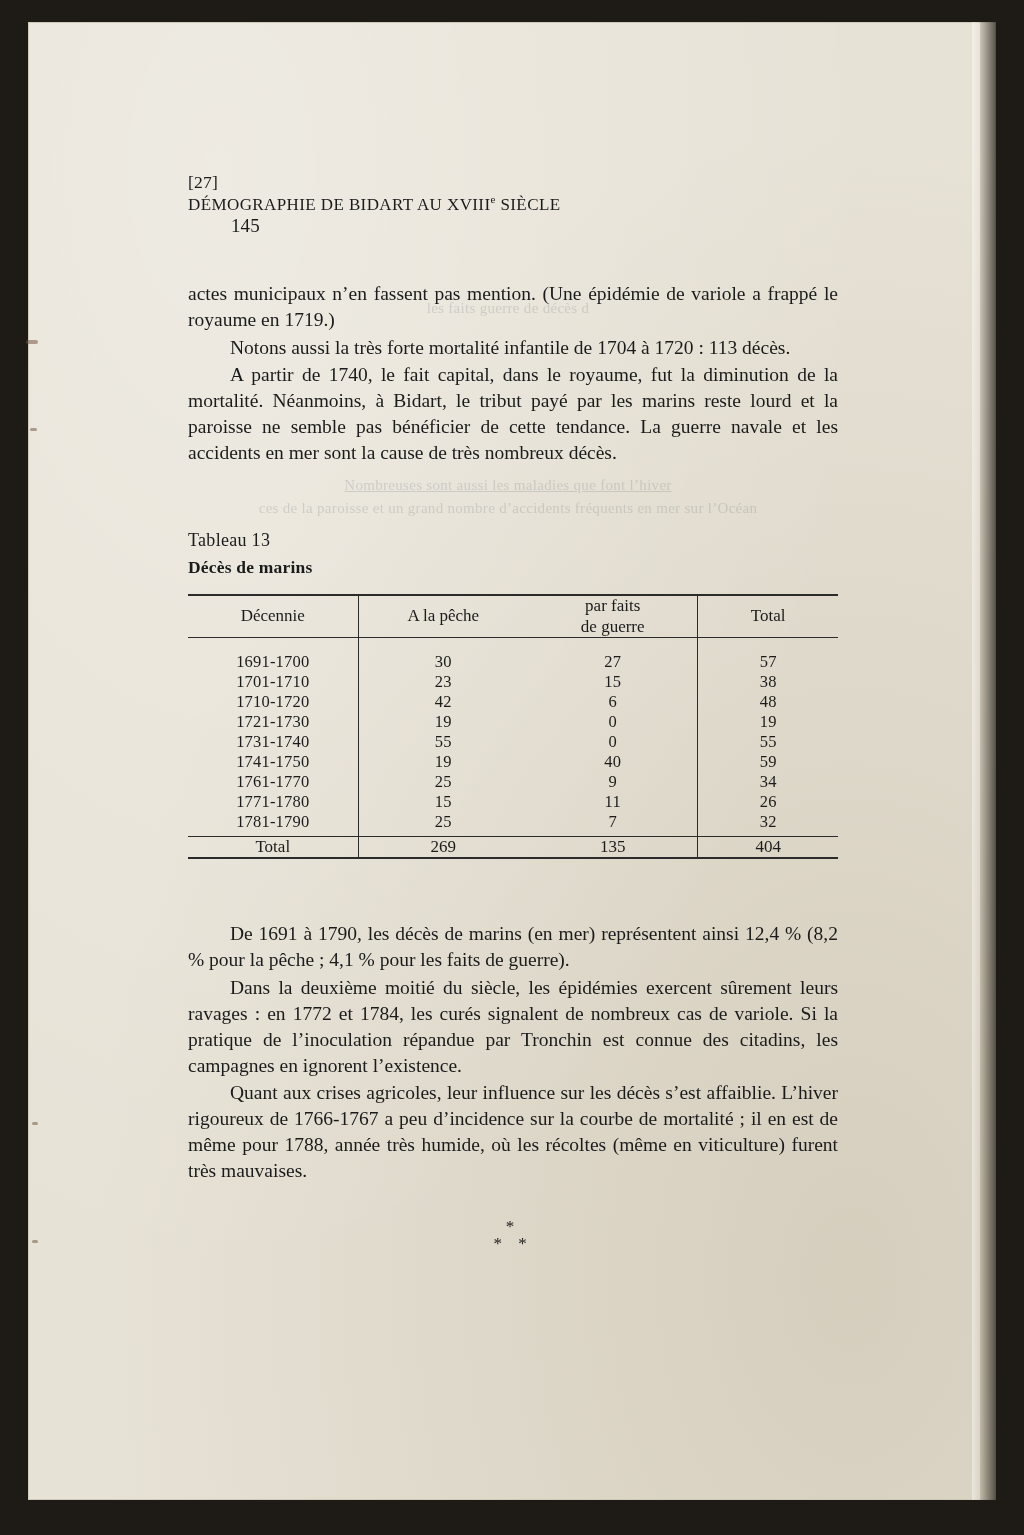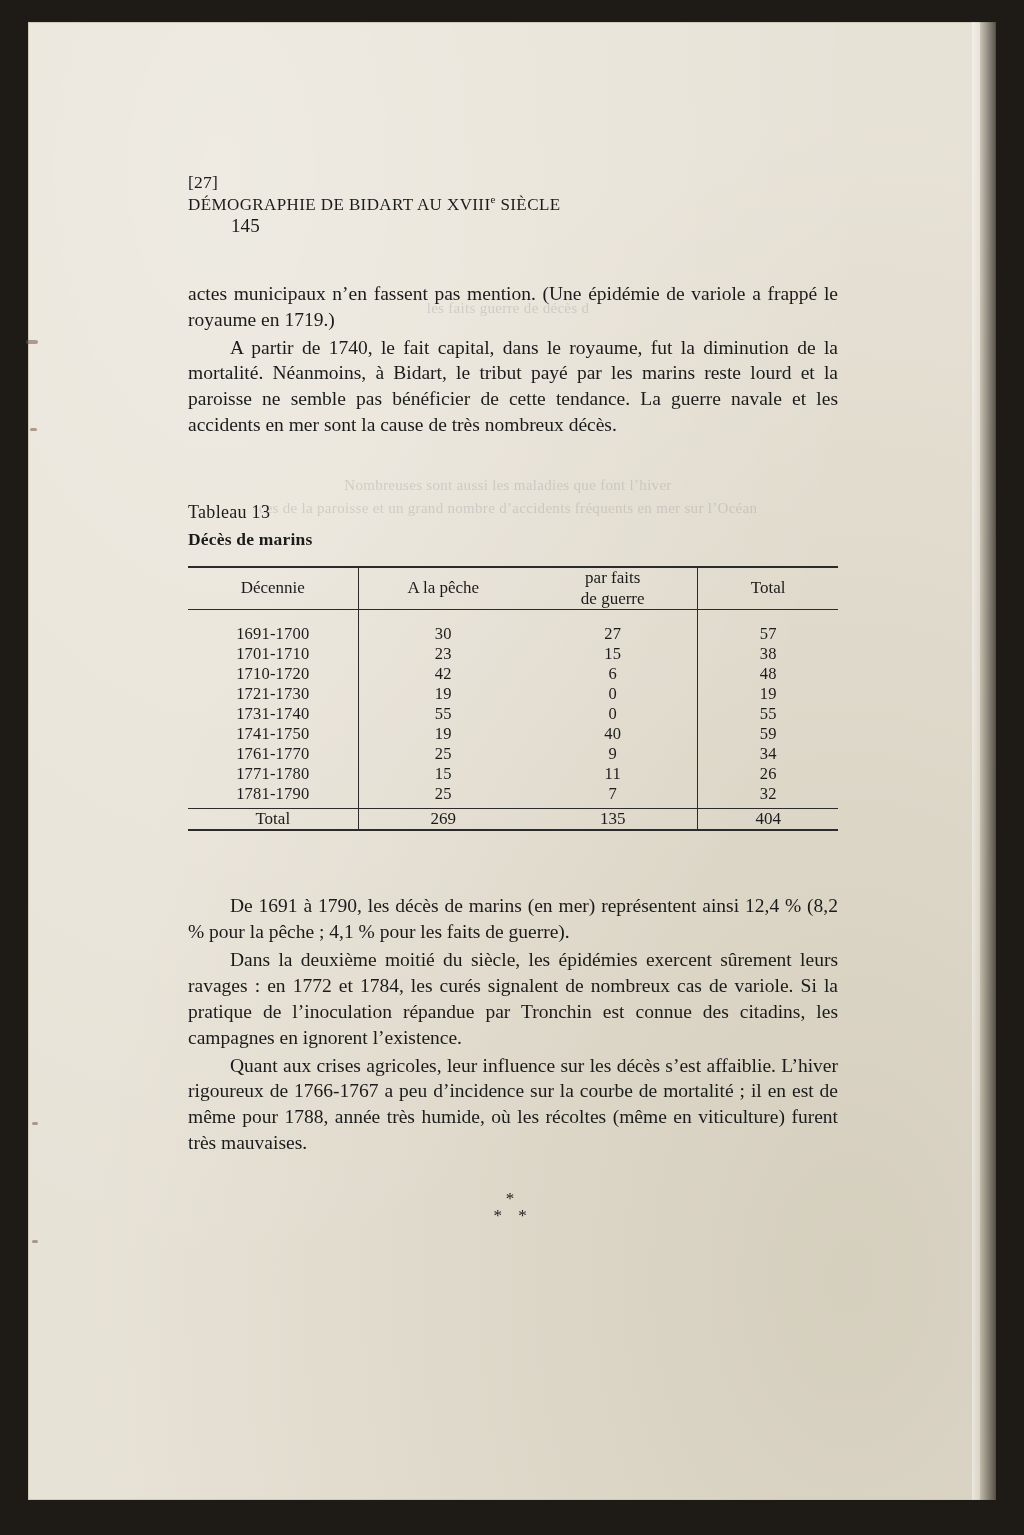--- a/index.html
+++ b/index.html
@@ -160,40 +160,41 @@
   }
   .asterisks div:last-child { margin-top: -2px; }
 </style>
 </head>
 <body>
 
 <div class="scan">
   <div class="page">
 
     <div class="showthrough" style="top:278px;">les faits guerre de décès d</div>
-    <div class="showthrough" style="top:455px;">Nombreuses sont aussi les maladies que font l’hiver</div>
+    <div class="showthrough" style="top:455px;text-decoration:underline;">Nombreuses sont aussi les maladies que font l’hiver</div>
     <div class="showthrough" style="top:478px;">ces de la paroisse et un grand nombre d’accidents fréquents en mer sur l’Océan</div>
 
     <div class="mark" style="left:-2px; top:318px; width:12px; height:4px;"></div>
     <div class="mark" style="left:2px; top:406px; width:7px; height:3px;"></div>
     <div class="mark" style="left:4px; top:1100px; width:6px; height:3px;"></div>
     <div class="mark" style="left:4px; top:1218px; width:6px; height:3px;"></div>
 
     <div class="gutter"></div>
     <div class="edge-light"></div>
 
     <div class="content">
 
       <div class="runhead">
         <span class="folio-left">[27]</span>
         <span class="title"><span>DÉMOGRAPHIE DE BIDART AU XVIII</span><sup>e</sup><span> SIÈCLE</span></span>
         <span class="folio-right">145</span>
       </div>
 
       <p>actes municipaux n’en fassent pas mention. (Une épidémie de variole a frappé le royaume en 1719.)</p>
+      <p class="ind">Notons aussi la très forte mortalité infantile de 1704 à 1720 : 113 décès.</p>
       <p class="ind">A partir de 1740, le fait capital, dans le royaume, fut la diminu­tion de la mortalité. Néanmoins, à Bidart, le tribut payé par les marins reste lourd et la paroisse ne semble pas bénéficier de cette tendance. La guerre navale et les accidents en mer sont la cause de très nom­breux décès.</p>
 
       <div class="tbl-caption">Tableau 13</div>
       <div class="tbl-title">Décès de marins</div>
 
       <table class="data">
         <thead>
           <tr class="rule-top">
             <td class="col-dec">Décennie</td>
             <td class="col-pec vline-l">A la pêche</td>

